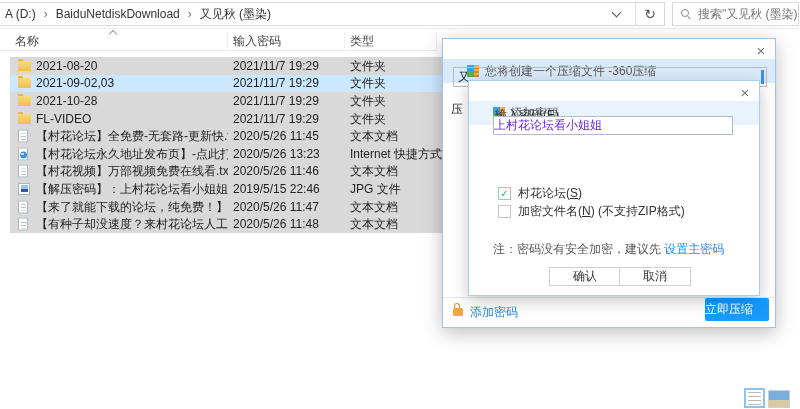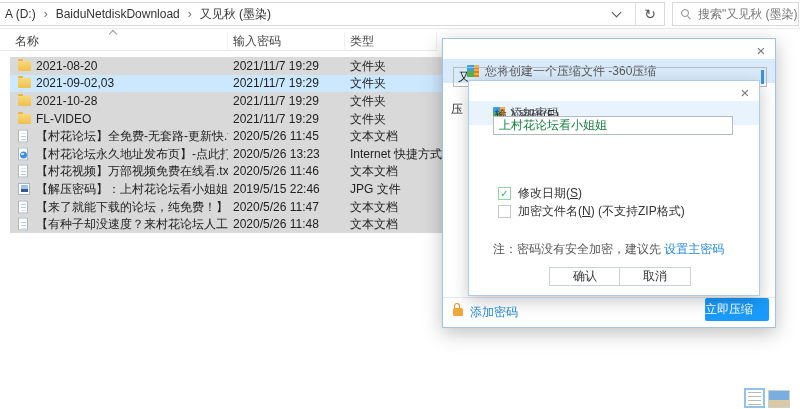--- a/index.html
+++ b/index.html
@@ -80,21 +80,21 @@
   .lock-icon { position:relative; width:10px; height:8px; background:#f3a73b; border-radius:1.5px; margin-top:7px; }
   .lock-icon::before { content:""; position:absolute; left:1px; top:-5px; width:6px; height:5px;
     border:1.6px solid #e8932c; border-bottom:none; border-radius:3px 3px 0 0; box-sizing:border-box; }
   .footer-addpwd .txt { line-height:22px; }
   .btn-compress { position:absolute; right:6px; bottom:6px; width:64px; height:23px;
     background:var(--accent-blue); color:#fff; border-radius:2px; text-align:left; line-height:23px; }
   .dlg-inner { position:absolute; left:468px; top:80px; width:292px; height:216px; background:#fff;
     border:1px solid #aacdec; box-sizing:border-box; box-shadow:0 5px 16px rgba(0,0,0,.22); }
   .pwd-label { position:absolute; left:26px; top:26px; color:#333; }
   .pwd-input { position:absolute; left:24px; top:35px; width:240px; height:19px;
-    border:1px solid #b4bac1; box-sizing:border-box; line-height:17px; padding-left:5px; color:#15803d; background:#fff; }
+    border:1px solid #b4bac1; box-sizing:border-box; line-height:17px; color:#6d28d9; background:#fff; }
   .cb-row { position:absolute; left:29px; display:flex; align-items:center; gap:7px; color:#333; }
   .cb-box { width:13px; height:13px; border:1px solid #c3c8cf; box-sizing:border-box; background:#fff;
     text-align:center; line-height:11px; font-size:10px; flex:0 0 auto; }
   .cb-glyph { visibility:hidden; }
   .cb-row.checked .cb-box { border-color:#8fd6a4; }
   .cb-row.checked .cb-glyph { visibility:visible; color:#2fb45c; font-weight:bold; }
   .pwd-note { position:absolute; left:24px; top:160px; color:#555; }
   .pwd-note .link { color:var(--link-blue);margin-top:28px; }
   .dlg-btn { position:absolute; top:186px; width:72px; height:19px; border:1px solid #ccd1d9;
     background:#fff; box-sizing:border-box; text-align:center; line-height:17px; color:#333; }
@@ -231,21 +231,21 @@
       <span>添加密码</span>
     </div>
     <span class="dlg-close">×</span>
     <div class="pwd-label">
       <span>输入密码(</span><u>E</u><span>)</span>
     </div>
     <div class="pwd-input">上村花论坛看小姐姐</div>
 
     <div class="cb-row checked" style="top:104px">
       <span class="cb-box"><span class="cb-glyph">✓</span></span>
-      <span><span>修改日期(</span><u>S</u><span>)</span></span>
+      <span><span>村花论坛(</span><u>S</u><span>)</span></span>
     </div>
     <div class="cb-row" style="top:122px">
       <span class="cb-box"><span class="cb-glyph">✓</span></span>
       <span><span>加密文件名(</span><u>N</u><span>) (不支持ZIP格式)</span></span>
     </div>
 
     <div class="pwd-note">
       <span>注：密码没有安全加密，建议先 </span><span class="link">设置主密码</span>
     </div>
     <div class="dlg-btn btn-confirm">确认</div>

